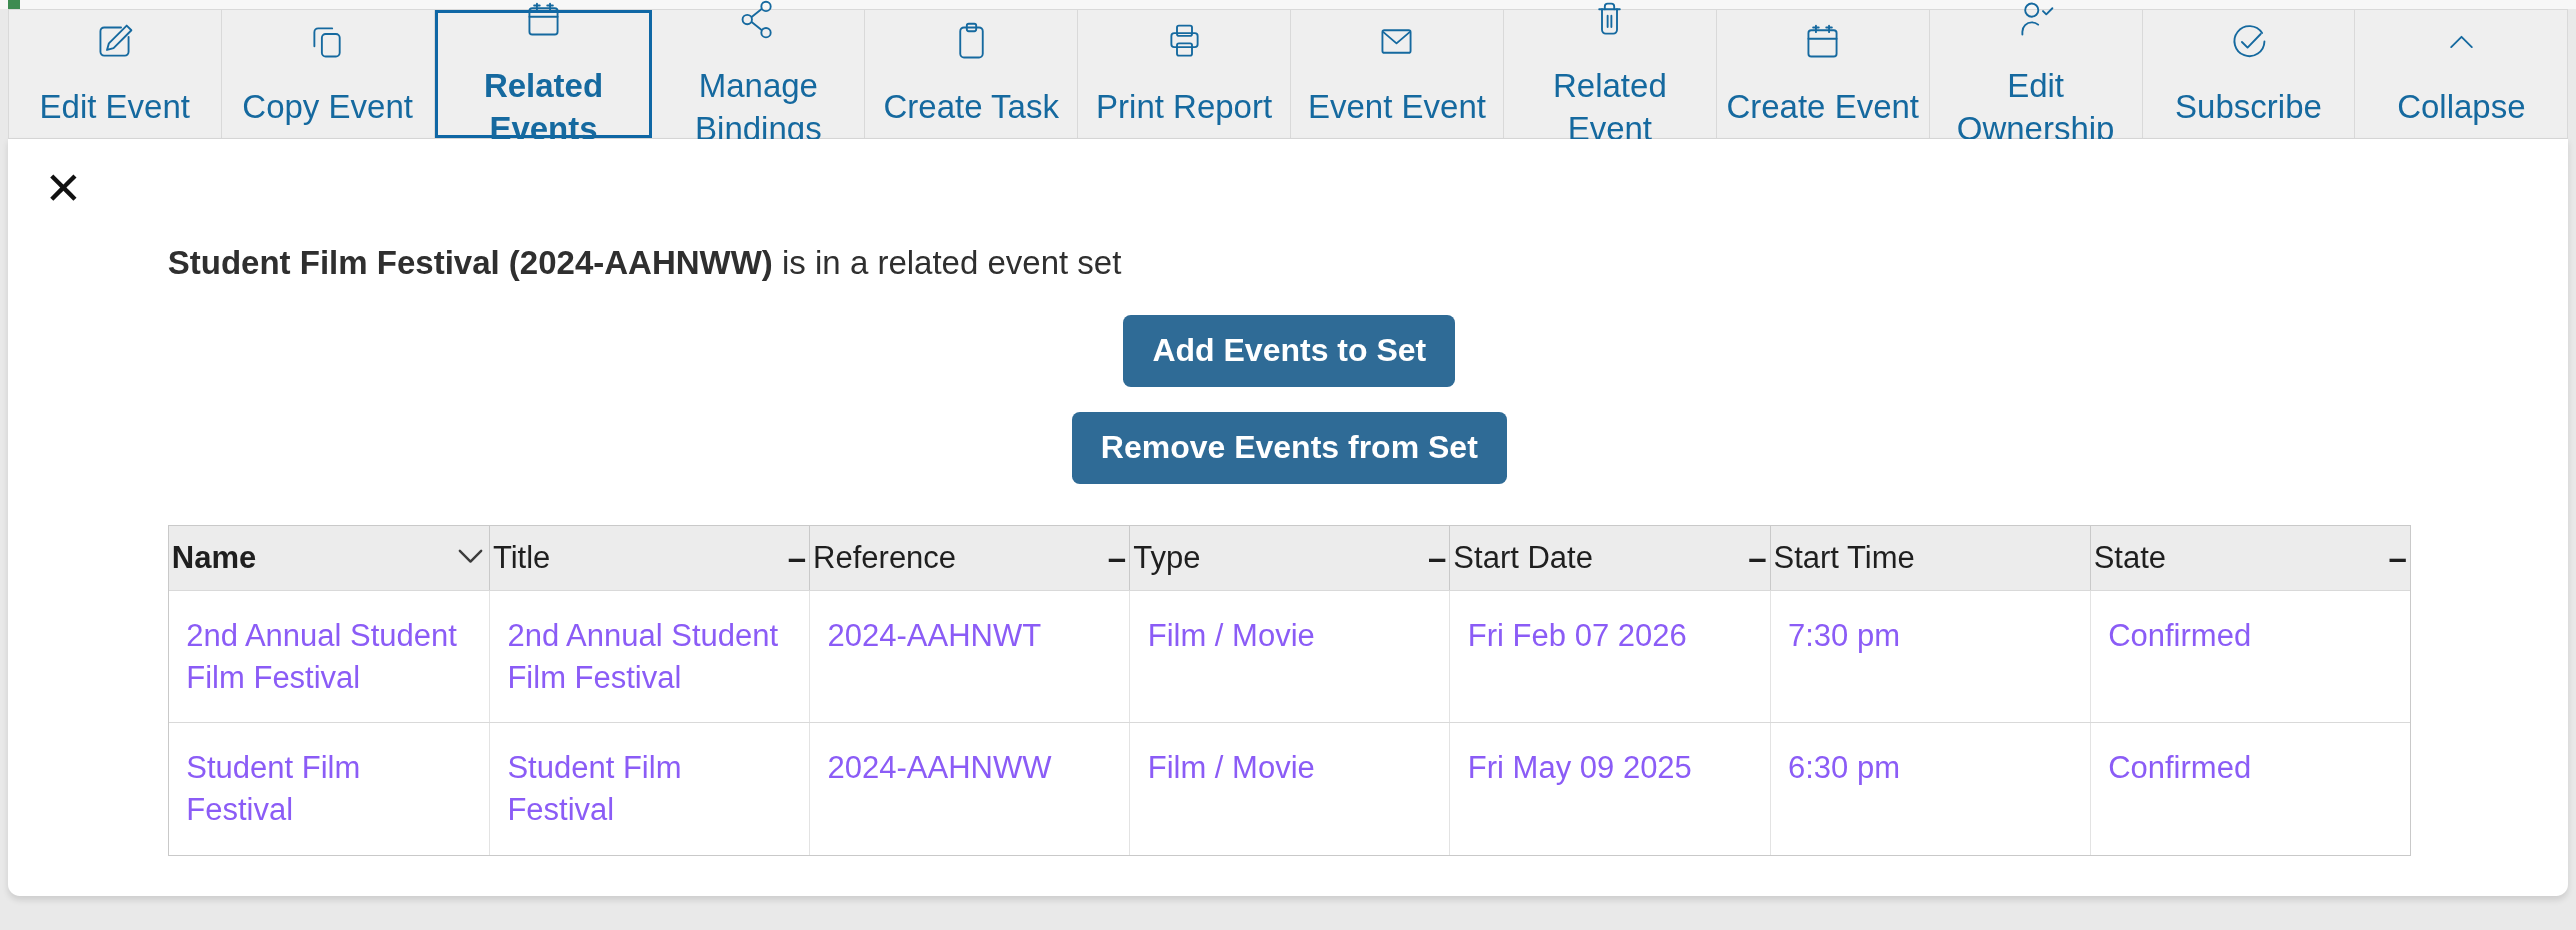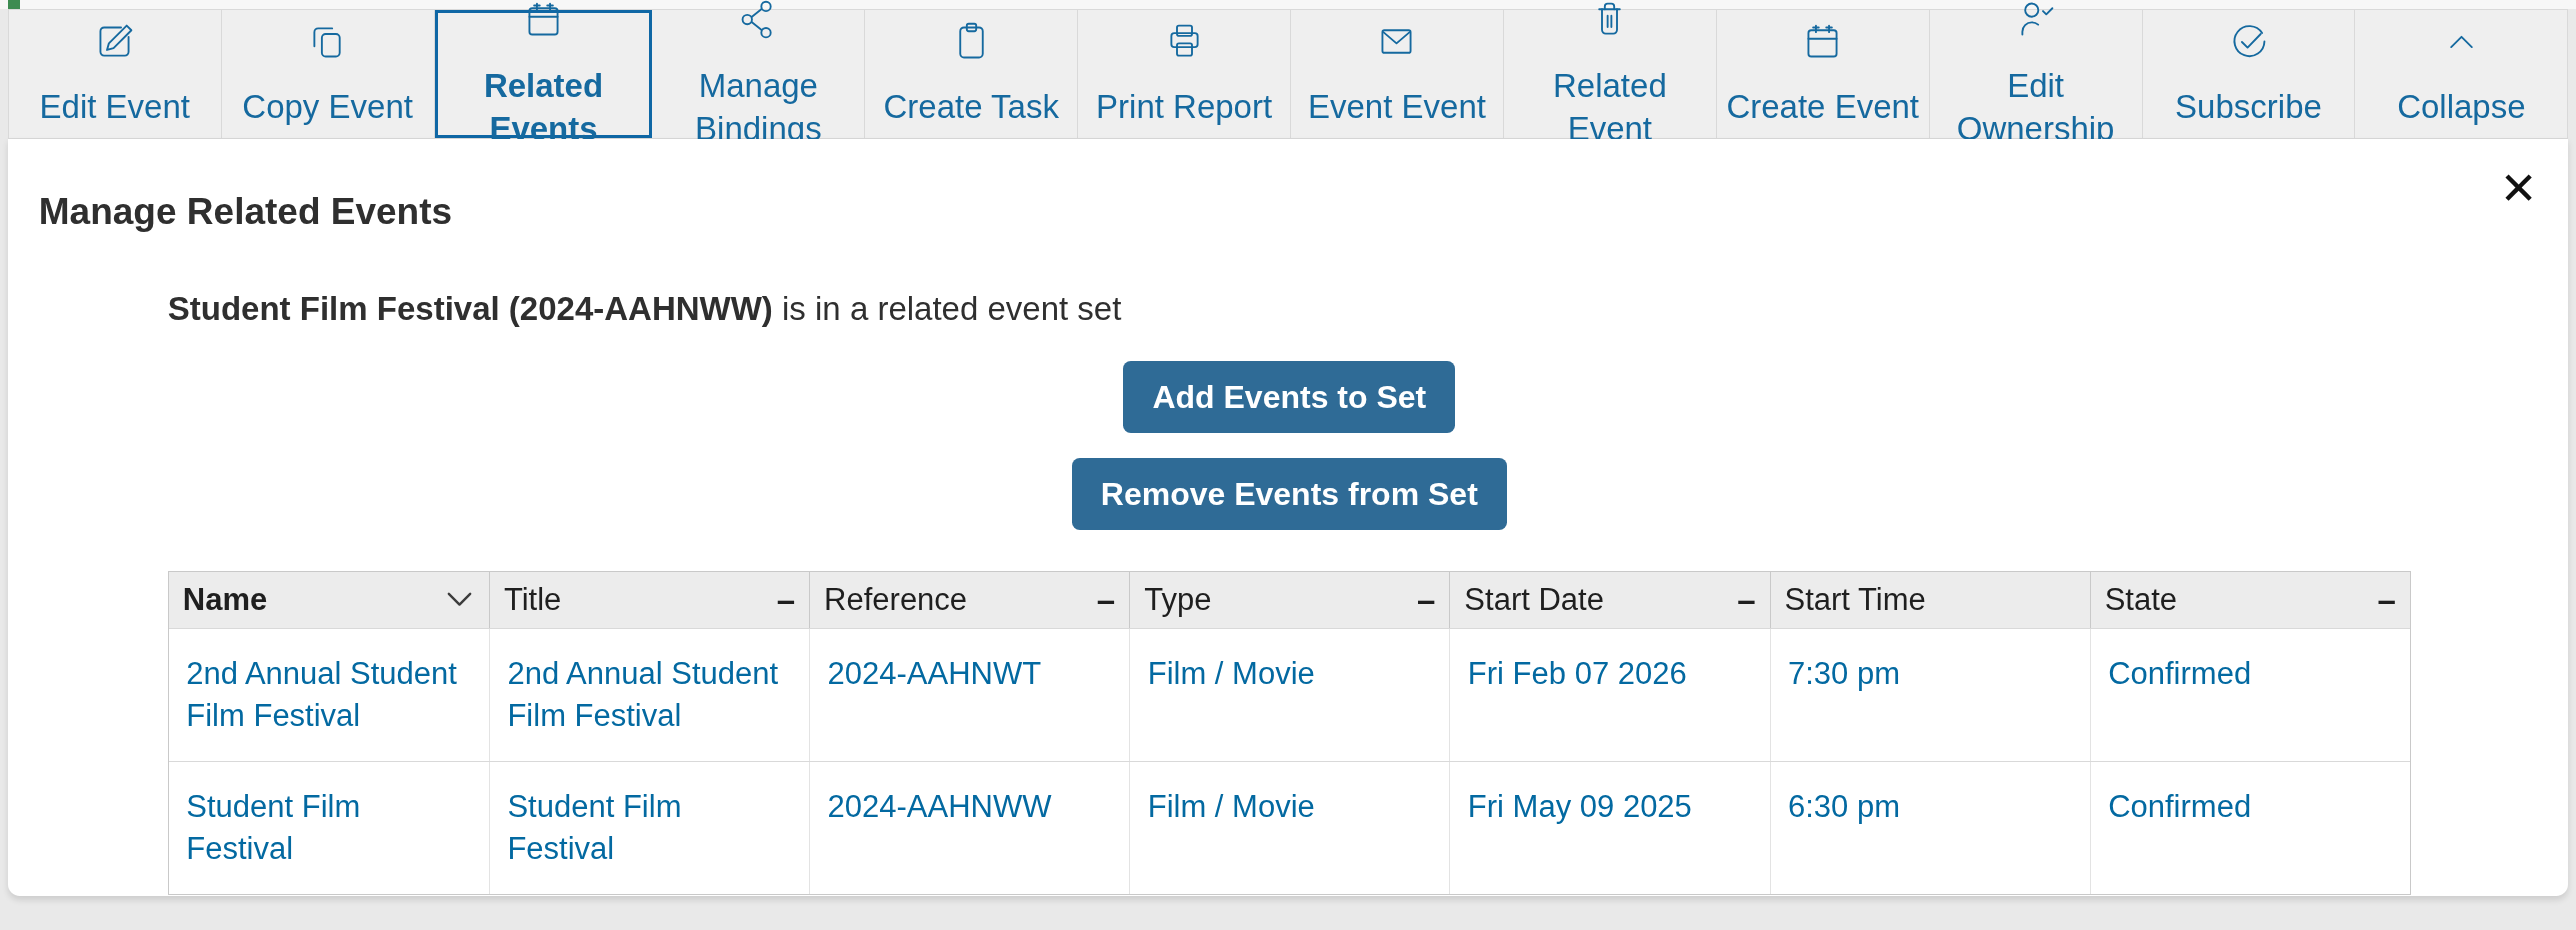--- a/index.html
+++ b/index.html
@@ -47,30 +47,30 @@
   .btn-primary{
     background:var(--button-blue,#2f6b96);color:#fff;font-weight:bold;font-size:32px;
     border:none;border-radius:7.8px;padding:17.5px 29px;cursor:pointer;font-family:inherit;
   }
 
   
   .table-wrap{margin-top:41px;border:1px solid #c9c9c9;}
   .thead{display:grid;grid-template-columns:repeat(7,1fr);background:var(--header-bg,#ececec);}
   .th{
     display:flex;justify-content:space-between;align-items:center;
-    height:56px;padding:0 14px;font-size:31px;color:#1f1f1f;
+    height:64px;padding:0 3px;font-size:31px;color:#1f1f1f;
     border-left:1px solid #c9c9c9;cursor:pointer;
   }
   .th:first-child{border-left:none;}
   .th .label{white-space:nowrap;}
   .th.sorted .label{font-weight:bold;}
   .sort-dash{font-weight:bold;font-size:33px;color:#1f1f1f;}
   .sort-chevron svg{width:31px;height:21.4px;stroke:#3c3c3c;fill:none;stroke-width:2.5;stroke-linecap:round;stroke-linejoin:round;}
   .trow{display:grid;grid-template-columns:repeat(7,1fr);border-top:1px solid #d9d9d9;background:#fff;}
-  .td{padding:24px 17.5px;font-size:31px;color:#0369a1;line-height:1.35;border-left:1px solid #e3e3e3;}
+  .td{padding:24px 17.5px;font-size:31px;color:#8b5cf6;line-height:1.35;border-left:1px solid #e3e3e3;}
   .td:first-child{border-left:none;}
 </style>
 </head>
 <body style="--accent: #15699f; --accent-strong: #0f67a5; --button-blue: #2f6b96; --toolbar-bg: #efefef; --header-bg: #ececec; --green: #3d8b51;">
 
 <div class="green-marker"></div>
 <div class="top-strip"></div>
 
 <div class="shell">
   <nav class="toolbar" id="toolbar">
@@ -170,21 +170,20 @@
       <div class="tool-item">
         <span><svg viewBox="0 0 48 48">
             <path d="M13 30l11-11 11 11"></path>
           </svg></span>
         <div>Collapse</div>
       </div>
     </nav>
 
   <section class="panel">
     <div class="panel-header">
-      <h1 class="panel-title">Manage Related Events</h1>
       <button class="close-btn">✕</button>
     </div>
 
     <div class="content">
       <p class="subject"><span class="bold">Student Film Festival (2024-AAHNWW)</span><span> is in a related event set</span></p>
 
       <div class="btn-stack">
         <button class="btn-primary">Add Events to Set</button>
         <button class="btn-primary">Remove Events from Set</button>
       </div>

